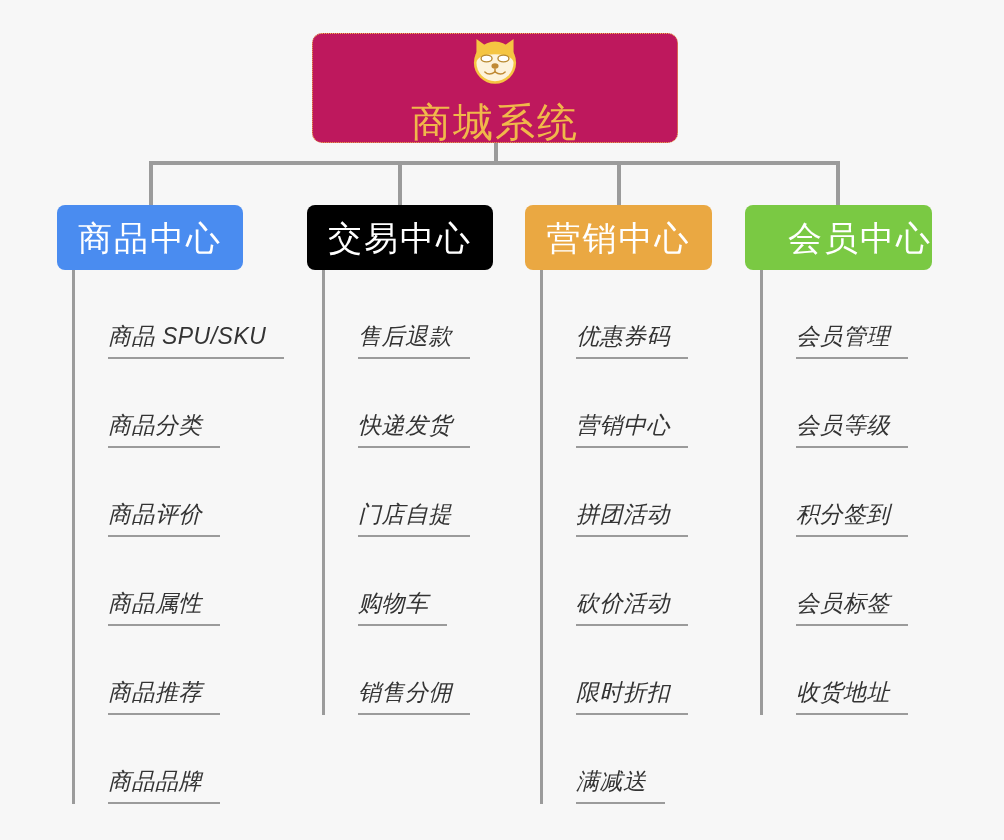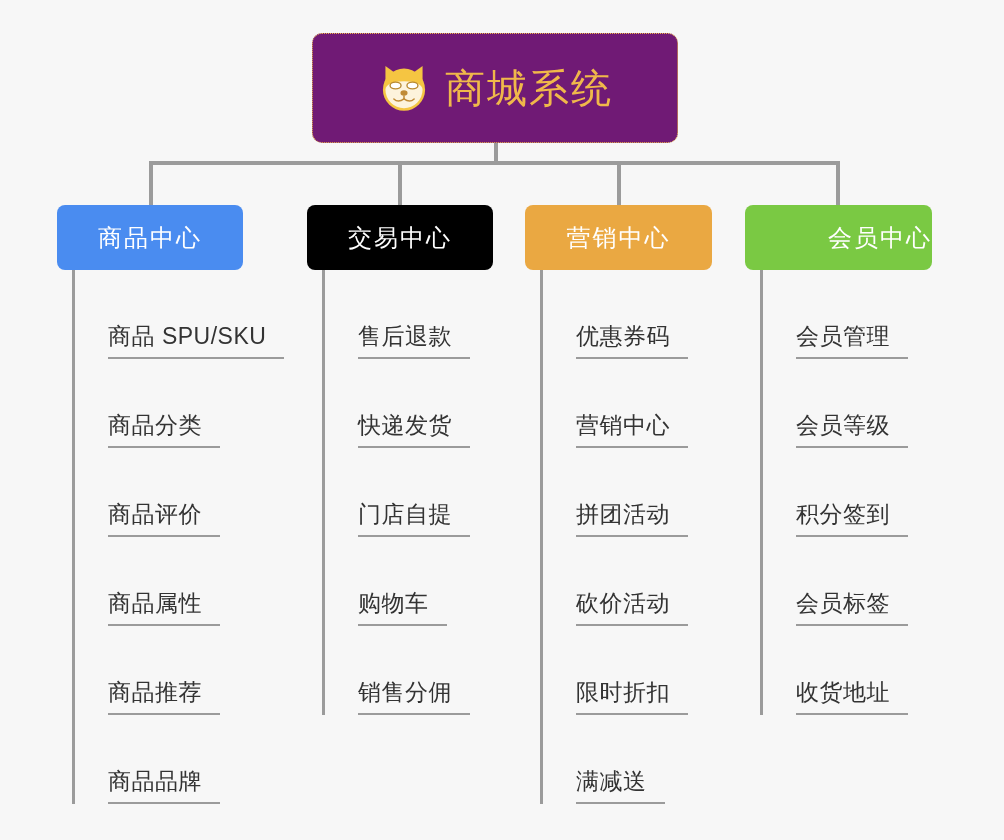--- a/index.html
+++ b/index.html
@@ -80,21 +80,21 @@
   }
   .cat-box {
     height: 65px;
     border-radius: 8px;
     display: flex;
     align-items: center;
     justify-content: center;
     box-sizing: border-box;
   }
   .cat-label {
-    font-size: 24px;
+    font-size: 34px;
     color: #ffffff;
     letter-spacing: 2px;
     line-height: 1;
     white-space: nowrap;
   }
 
   
   .leaf-list {
     position: relative;
     margin-top: 0;
@@ -102,20 +102,21 @@
     border-left: 3px solid #9b9b9b;
     margin-left: 15px;
     box-sizing: border-box;
   }
   .leaf-item {
     height: 89px;
     display: flex;
     align-items: flex-end;
     padding-left: 33px;
     box-sizing: border-box;
+    font-style: italic;
   }
   .leaf-label {
     font-size: 23px;
     color: #333333;
     line-height: 1.25;
     white-space: nowrap;
     border-bottom: 2px solid #9b9b9b;
     padding: 0 18px 6px 0;
     letter-spacing: 0.5px;
   }
@@ -124,21 +125,21 @@
   #col-0 { left: 57px;  width: 186px; }
   #col-1 { left: 307px; width: 186px; }
   #col-2 { left: 525px; width: 187px; }
   #col-3 { left: 745px; width: 187px; }
 </style>
 </head>
 <body style="background: rgb(247, 247, 247);">
 
 <div id="mindmap">
 
-  <div class="root-node" style="border-color: rgb(240, 184, 73); border-style: dotted; background: #701a75;">
+  <div class="root-node" style="border-color: rgb(240, 184, 73); border-style: dotted; background: #be185d; flex-direction: column;">
     <svg class="root-emoji" viewBox="0 0 64 64">
       <path d="M10 6 L10 24 L24 16 Z" fill="#f5c542"></path>
       <path d="M54 6 L54 24 L40 16 Z" fill="#f5c542"></path>
       <circle cx="32" cy="34" r="25" fill="#f5c542"></circle>
       <path d="M32 30 m-22 0 a22 22 0 0 0 44 0 a22 22 0 0 1 -44 0 Z" fill="#f5c542"></path>
       <path d="M10 34 a22 22 0 0 0 44 0 c0 -6 -9 -10 -22 -10 s-22 4 -22 10 Z" fill="#fdf3dc"></path>
       <ellipse cx="22" cy="29" rx="6.5" ry="4" fill="#ffffff"></ellipse>
       <ellipse cx="42" cy="29" rx="6.5" ry="4" fill="#ffffff"></ellipse>
       <ellipse cx="22" cy="29" rx="6.5" ry="4" fill="none" stroke="#b8892f" stroke-width="1.6"></ellipse>
       <ellipse cx="42" cy="29" rx="6.5" ry="4" fill="none" stroke="#b8892f" stroke-width="1.6"></ellipse>

